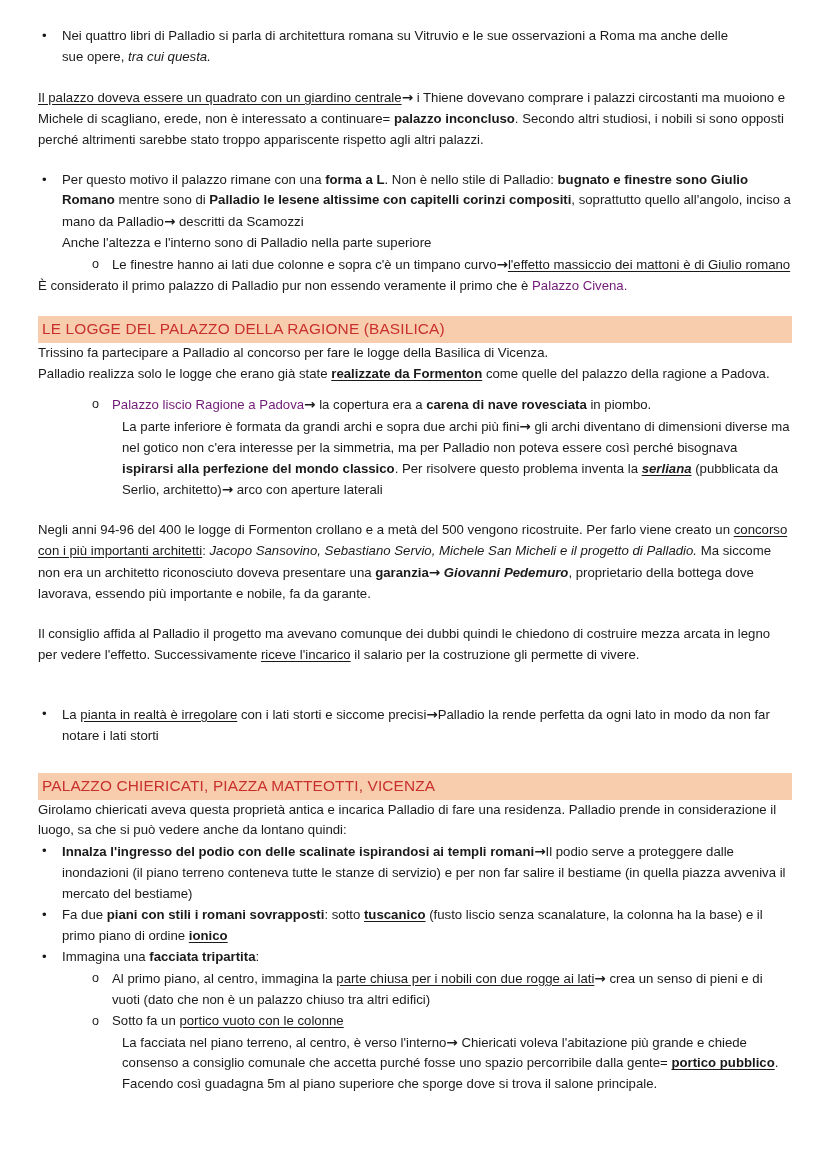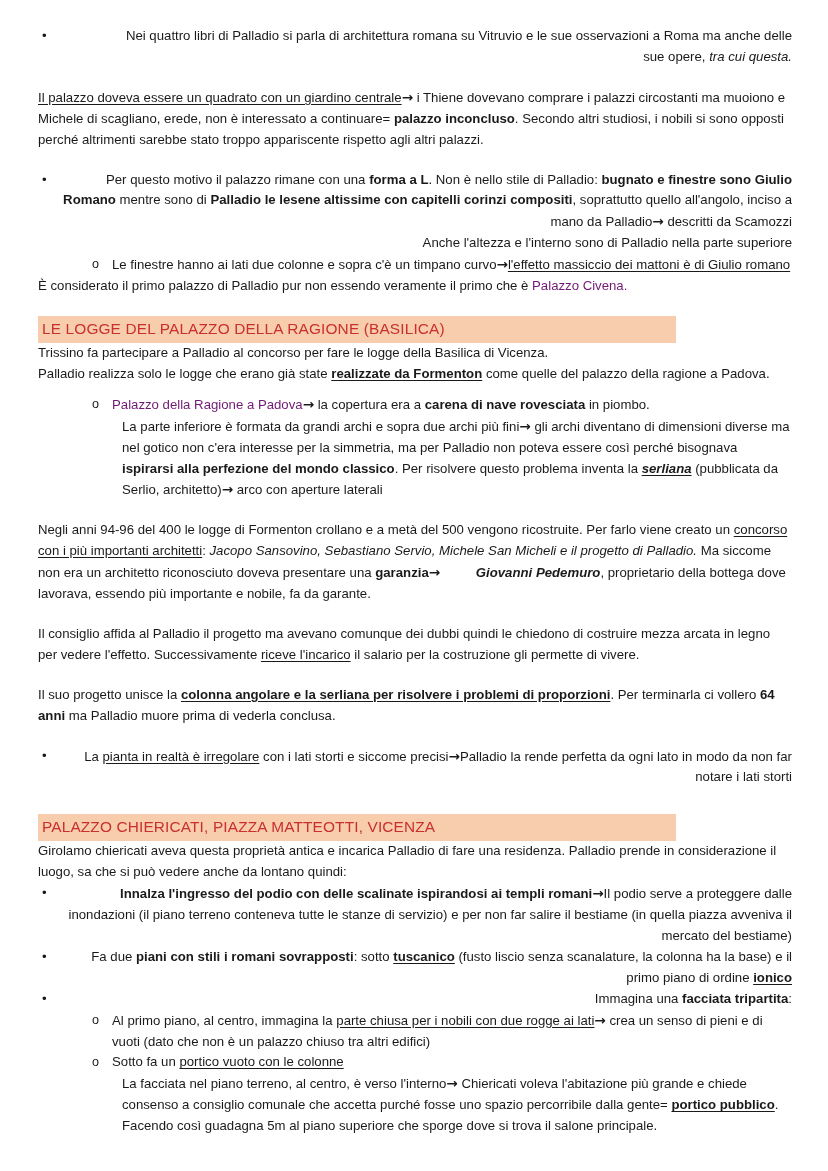--- a/index.html
+++ b/index.html
@@ -52,61 +52,60 @@
     flex: 0 0 20px;
     font-size: 13.2px;
     line-height: 20.9px;
     text-align: left;
     color: #1a1a1a;
   }
   .bullet-l1 .btext {
     flex: 1 1 auto;
     font-size: 13.2px;
     line-height: 20.9px;
-    text-align: right;
   }
 
   .bullet-l2 { padding-left: 54px; }
   .bullet-l2 .marker {
     width: 20px;
     flex: 0 0 20px;
     font-size: 12.6px;
     line-height: 20.9px;
     color: #1a1a1a;
   }
   .bullet-l2 .btext {
     flex: 1 1 auto;
     font-size: 13.2px;
     line-height: 20.9px;
   }
   .indent-3 { padding-left: 84px; }
 
   
   .heading-bar {
     background: #f7cdae;
-    width: 638px;
+    width: 754px;
     box-sizing: border-box;
     padding: 3px 4px 4px 4px;
   }
   .heading-bar .htext {
     color: #c9302c;
     font-size: 15.4px;
     line-height: 20px;
     letter-spacing: 0.15px;
     white-space: nowrap;
     font-weight: 400;
   }
 
   
   b, .b { font-weight: 700; }
   i, .i { font-style: italic; }
   .u  { text-decoration: underline; text-underline-offset: 2px; }
   .bu { font-weight: 700; text-decoration: underline; text-underline-offset: 2px; }
   .biu { font-weight: 700; font-style: italic; text-decoration: underline; text-underline-offset: 2px; text-align: center; }
-  .bi { font-weight: 700; font-style: italic; margin-left: 32px; }
+  .bi { font-weight: 700; font-style: italic; }
   .link-blue { color: #701a75; }
   .arrow {
     font-weight: 700;
     font-size: 13.6px;
     font-family: "DejaVu Sans", sans-serif;
   }
 </style>
 </head>
 <body>
 
@@ -147,38 +146,37 @@
       <span class="htext">LE LOGGE DEL PALAZZO DELLA RAGIONE (BASILICA)</span>
     </div>
 
     <p class="para">Trissino fa partecipare a Palladio al concorso per fare le logge della Basilica di Vicenza.</p>
     <p class="para"><span>Palladio realizza solo le logge che erano già state </span><span class="bu">realizzate da Formenton</span><span> come quelle del palazzo della ragione a Padova.</span></p>
 
     <div class="gap-sm"></div>
 
     <div class="bullet-row bullet-l2">
       <span class="marker">o</span>
-      <span class="btext"><span class="link-blue">Palazzo della Ragione a Padova</span><span class="arrow">→</span><span> la copertura era a </span><b>carena di nave rovesciata</b><span> in piombo.</span></span>
+      <span class="btext"><span class="link-blue">Palazzo liscio Ragione a Padova</span><span class="arrow">→</span><span> la copertura era a </span><b>carena di nave rovesciata</b><span> in piombo.</span></span>
     </div>
 
     <div class="indent-3">
       <p class="para"><span>La parte inferiore è formata da grandi archi e sopra due archi più fini</span><span class="arrow">→</span><span> gli archi diventano di dimensioni diverse ma nel gotico non c'era interesse per la simmetria, ma per Palladio non poteva essere così perché bisognava </span><b>ispirarsi alla perfezione del mondo classico</b><span>. Per risolvere questo problema inventa la </span><span class="biu">serliana</span><span> (pubblicata da Serlio, architetto)</span><span class="arrow">→</span><span> arco con aperture laterali</span></p>
     </div>
 
     <div class="gap-lg"></div>
 
     <p class="para"><span>Negli anni 94-96 del 400 le logge di Formenton crollano e a metà del 500 vengono ricostruite. Per farlo viene creato un </span><span class="u">concorso con i più importanti architetti</span><span>: </span><i>Jacopo Sansovino, Sebastiano Servio, Michele San Micheli e il progetto di Palladio.</i><span>  Ma siccome non era un architetto riconosciuto doveva presentare una </span><b>garanzia</b><span class="arrow">→</span><span class="bi"> Giovanni Pedemuro</span><span>, proprietario della bottega dove lavorava, essendo più importante e nobile, fa da garante.</span></p>
 
     <div class="gap-lg"></div>
 
     <p class="para"><span> Il consiglio affida al Palladio il progetto ma avevano comunque dei dubbi quindi le chiedono di costruire mezza arcata in legno per vedere l'effetto. Successivamente </span><span class="u">riceve l'incarico</span><span> il salario per la costruzione gli permette di vivere.</span></p>
 
     <div class="gap-lg"></div>
 
-    <p class="para"><span>Il suo progetto unisce la </span><span class="bu">colonna angolare e la serliana per risolvere i problemi di proporzioni</span><span>.  Per terminarla ci vollero </span><b>64 anni</b><span> ma Palladio muore prima di vederla conclusa.</span></p>
 
     <div class="gap-lg"></div>
 
     <div class="bullet-row bullet-l1">
       <span class="marker">•</span>
       <span class="btext"><span>La </span><span class="u">pianta in realtà è irregolare</span><span> con i lati storti e siccome precisi</span><span class="arrow">→</span><span>Palladio la rende perfetta da ogni lato in modo da non far notare i lati storti</span></span>
     </div>
 
     <div class="gap-xl"></div>
 

